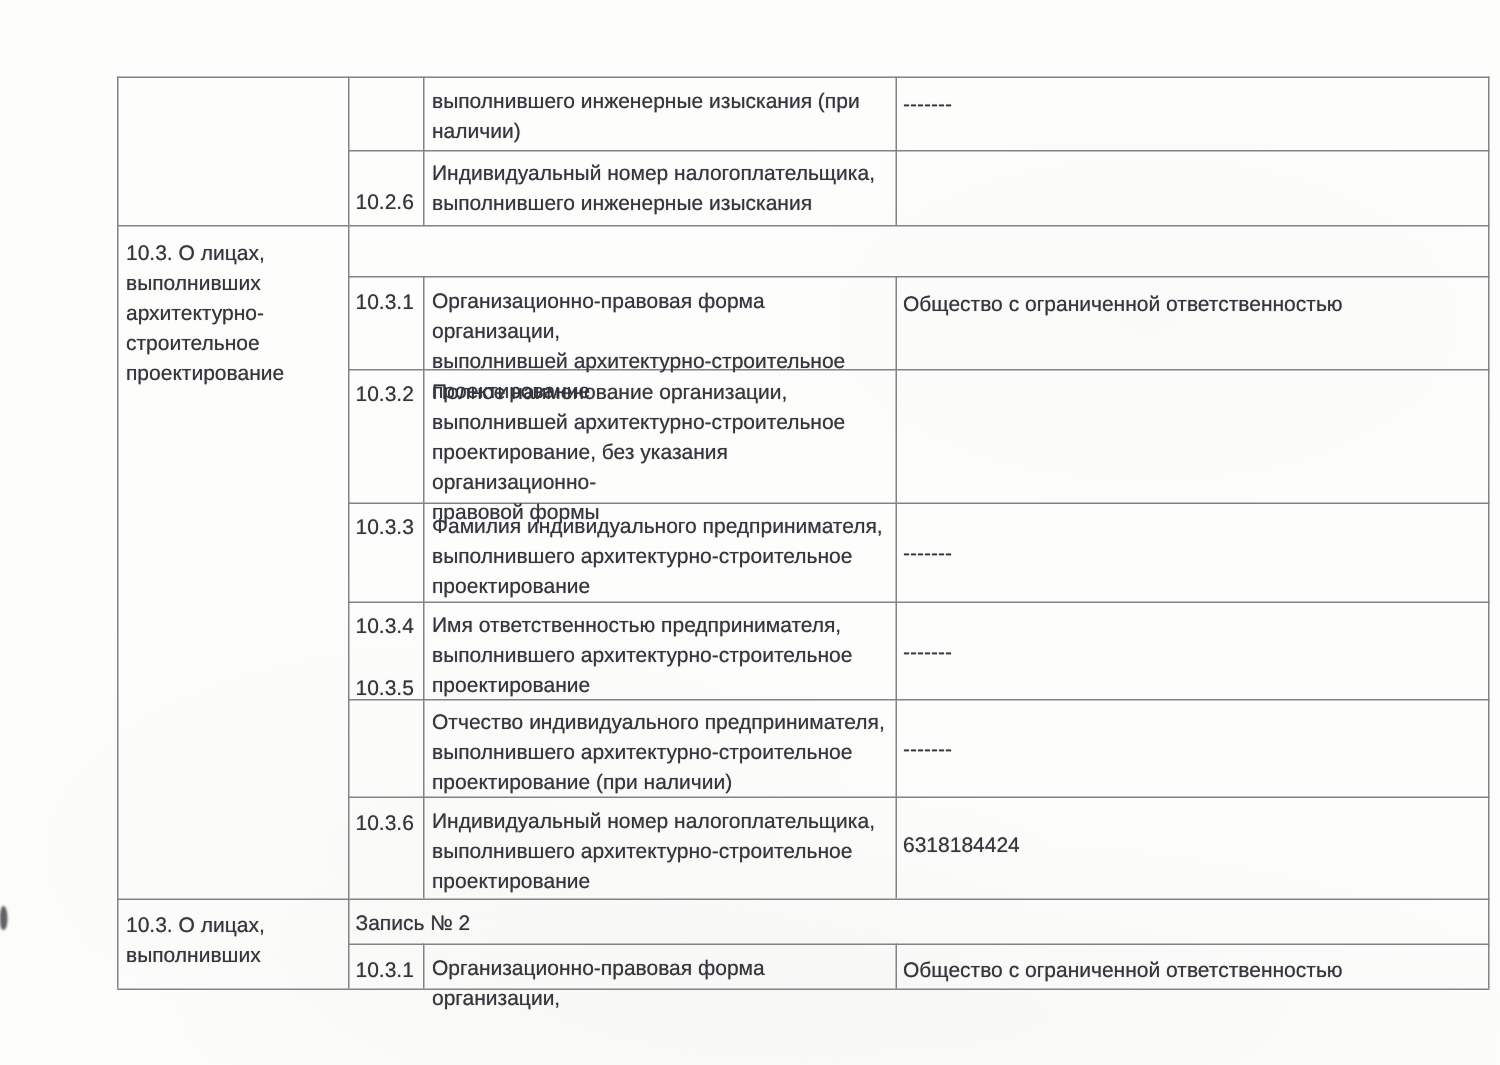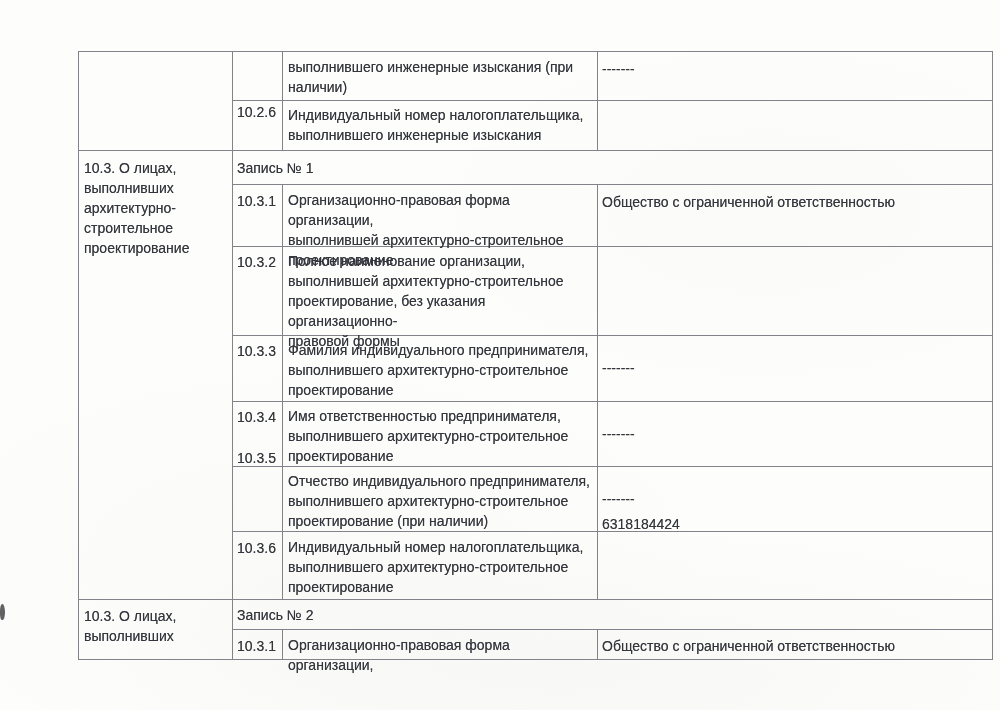--- a/index.html
+++ b/index.html
@@ -58,30 +58,29 @@
   <div class="vl" style="left:282px;top:629px;height:30px"></div>
   <div class="vl" style="left:597px;top:51px;height:99px"></div>
   <div class="vl" style="left:597px;top:184px;height:415px"></div>
   <div class="vl" style="left:597px;top:629px;height:30px"></div>
   <div class="vl" style="left:992px;top:51px;height:608px"></div>
 
   <div class="txt" style="left:288px;top:57px;width:302px">выполнившего инженерные изыскания (при
 наличии)</div>
   <div class="txt" style="left:602px;top:59px;width:380px">-------</div>
 
-  <div class="txt" style="left:237px;top:102px">10.2.6</div>
+  <div class="txt" style="left:237px;top:124px">10.2.6</div>
   <div class="txt" style="left:288px;top:105px;width:302px">Индивидуальный номер налогоплательщика,
 выполнившего инженерные изыскания</div>
 
   <div class="txt" style="left:84px;top:158px;width:145px">10.3. О лицах,
 выполнивших
 архитектурно-
 строительное
 проектирование</div>
-  <div class="txt" style="left:237px;top:158px;width:400px">Запись № 1</div>
 
   <div class="txt" style="left:237px;top:191px">10.3.1</div>
   <div class="txt" style="left:288px;top:190px;width:302px">Организационно-правовая форма организации,
 выполнившей архитектурно-строительное
 проектирование</div>
   <div class="txt" style="left:602px;top:192px;width:380px">Общество с ограниченной ответственностью</div>
 
   <div class="txt" style="left:237px;top:252px">10.3.2</div>
   <div class="txt" style="left:288px;top:251px;width:302px">Полное наименование организации,
 выполнившей архитектурно-строительное
@@ -103,21 +102,21 @@
   <div class="txt" style="left:237px;top:448px">10.3.5</div>
   <div class="txt" style="left:288px;top:471px;width:302px">Отчество индивидуального предпринимателя,
 выполнившего архитектурно-строительное
 проектирование (при наличии)</div>
   <div class="txt" style="left:602px;top:489px;width:380px">-------</div>
 
   <div class="txt" style="left:237px;top:538px">10.3.6</div>
   <div class="txt" style="left:288px;top:537px;width:302px">Индивидуальный номер налогоплательщика,
 выполнившего архитектурно-строительное
 проектирование</div>
-  <div class="txt" style="left:602px;top:514px;width:380px">6318184424</div>
+  <div class="txt" style="left:602px;top:553px;width:380px">6318184424</div>
 
   <div class="txt" style="left:84px;top:606px;width:145px">10.3. О лицах,
 выполнивших</div>
   <div class="txt" style="left:237px;top:605px;width:400px">Запись № 2</div>
 
   <div class="txt" style="left:237px;top:636px">10.3.1</div>
   <div class="txt" style="left:288px;top:635px;width:302px">Организационно-правовая форма организации,</div>
   <div class="txt" style="left:602px;top:636px;width:380px">Общество с ограниченной ответственностью</div>
 
 </div>

